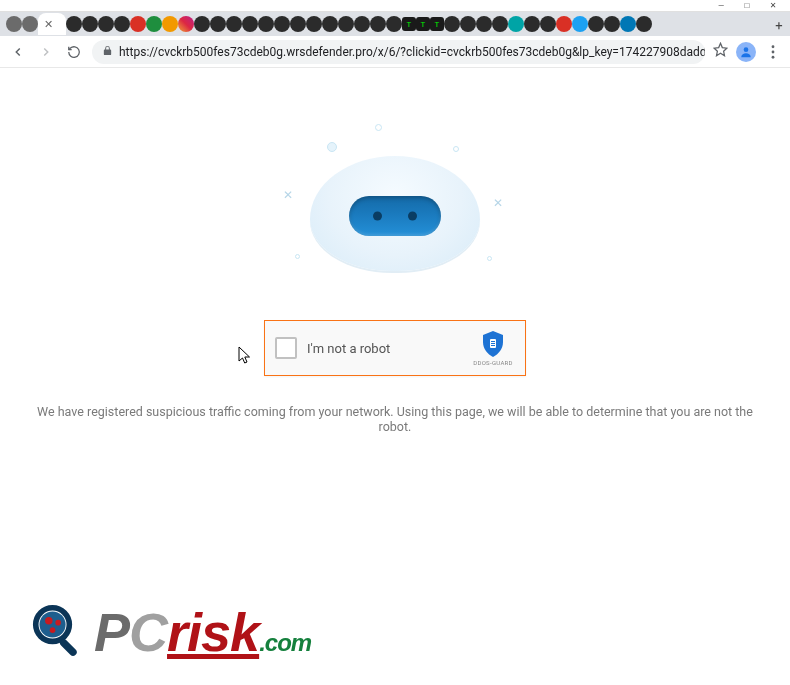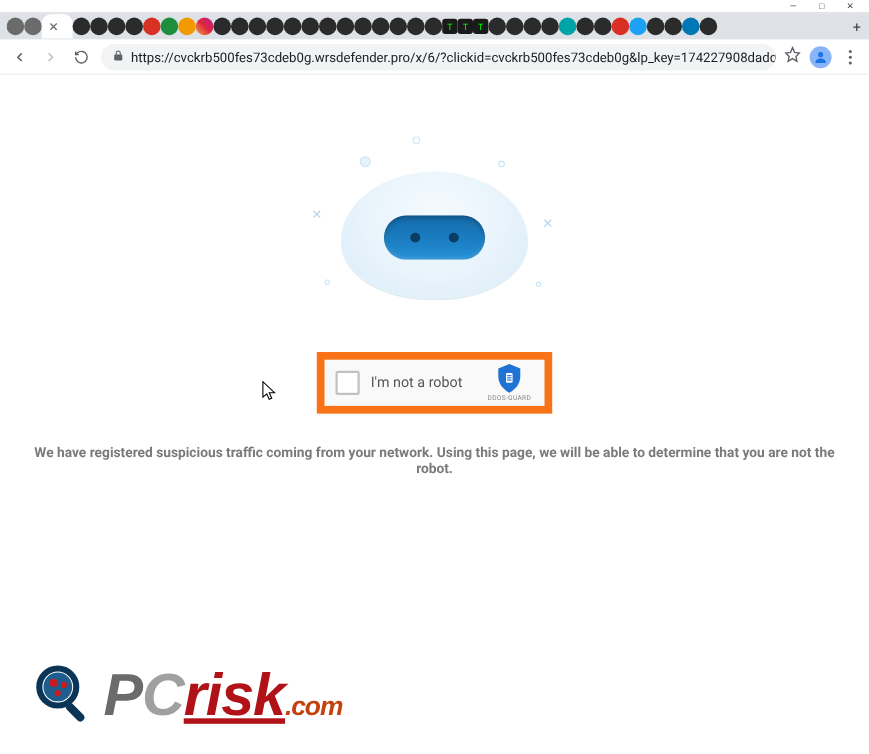--- a/index.html
+++ b/index.html
@@ -43,39 +43,39 @@
 
 .robot-wrap { position:absolute; left:50%; top:48px; transform:translateX(-50%); width:260px; height:180px; }
 .bubble { position:absolute; border:1px solid #c9e6f4; border-radius:50%; }
 .robot { position:absolute; left:50%; top:40px; transform:translateX(-50%); width:170px; height:115px; background:radial-gradient(ellipse at 50% 35%,#f5fbff 0%,#e8f3fb 55%,#d7ebf8 100%); border-radius:50% 50% 48% 48% / 55% 55% 45% 45%; box-shadow:0 2px 0 rgba(180,210,230,.4); }
 .visor { position:absolute; left:50%; top:52%; transform:translate(-50%,-50%); width:92px; height:40px; background:linear-gradient(180deg,#146aa8 0%,#1b7cc0 50%,#2490d8 100%); border-radius:20px; box-shadow:inset 0 2px 4px rgba(0,0,0,.25), inset 0 -2px 3px rgba(255,255,255,.15); }
 .eye { position:absolute; top:50%; width:9px; height:9px; background:#0a3d63; border-radius:50%; transform:translateY(-50%); }
 .eye.l{left:24px;} .eye.r{right:24px;}
 .cross { position:absolute; color:#b7d6e8; font-size:12px; }
 
 
-.captcha { position:absolute; left:50%; top:252px; transform:translateX(-50%); width:214px; height:56px; border:7px solid #f97316; background:#f9f9f9; display:flex; align-items:center; padding:0 10px; gap:10px; box-shadow:0 1px 2px rgba(0,0,0,.05); }
+.captcha { position:absolute; left:50%; top:252px; transform:translateX(-50%); width:262px; height:56px; border:1px solid #f97316; background:#f9f9f9; display:flex; align-items:center; padding:0 10px; gap:10px; box-shadow:0 1px 2px rgba(0,0,0,.05); }
 .chk { width:22px; height:22px; border:2px solid #c1c1c1; background:#fff; border-radius:2px; }
 .cap-label { flex:1; font-size:13px; color:#555; }
 .shield-box { width:44px; text-align:center; }
 .shield-box svg { display:block; margin:0 auto; }
 .shield-cap { font-size:6px; color:#888; letter-spacing:.3px; margin-top:1px; }
 
 
-.msg { position:absolute; left:0; right:0; top:336px; text-align:center; font-size:12.5px; color:#7a7a7a; padding:0 20px;font-weight:bold; }
+.msg { position:absolute; left:0; right:0; top:336px; text-align:center; font-size:12.5px; color:#7a7a7a; padding:0 20px; }
 
 
 .cursor { position:absolute; left:238px; top:278px; }
 
 
 .watermark { position:absolute; left:32px; bottom:22px; display:flex; align-items:center; gap:6px; }
 .wm-icon { width:56px; height:56px; }
 .wm-text { font-family:Arial,sans-serif; font-size:54px; font-style:italic; font-weight:700; letter-spacing:-1px; }
 .wm-text .g1{ color:#6b6b6b; } .wm-text .g2{ color:#a0a0a0; }
-.wm-text .r{ color:#b01217;text-decoration:underline; } .wm-sub{ color:#c2410c; font-size:24px; }
+.wm-text .r{ color:#b01217;text-decoration:underline; } .wm-sub{ color:#15803d; font-size:24px; }
 </style>
 </head>
 <body>
 
 <div class="title-bar">
   <div class="win-btn">—</div>
   <div class="win-btn">□</div>
   <div class="win-btn">✕</div>
 </div>
 

